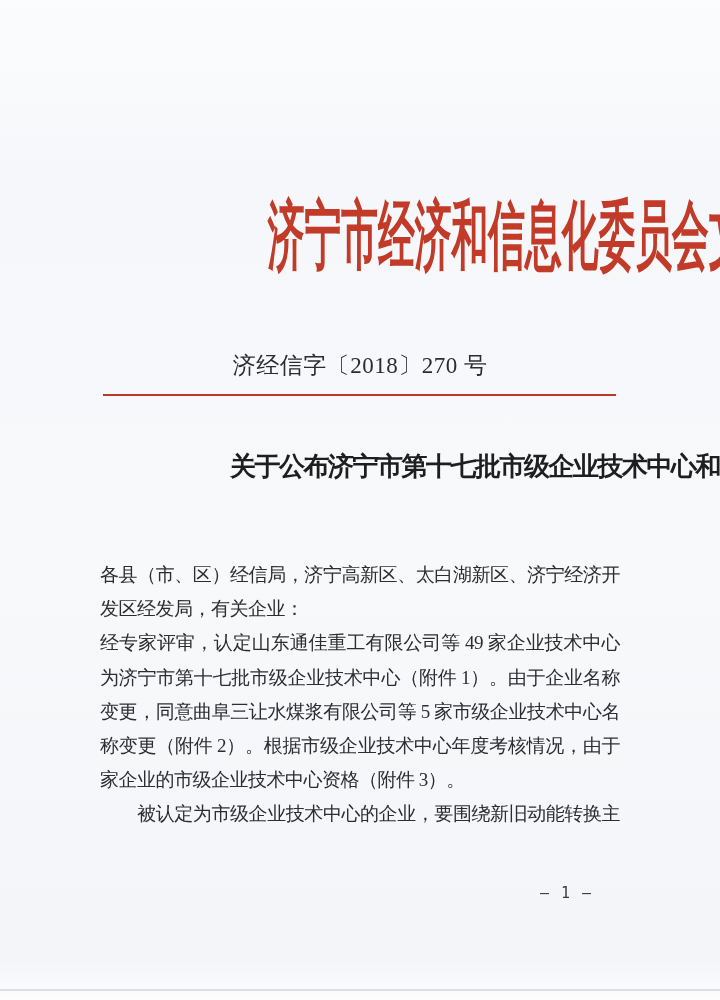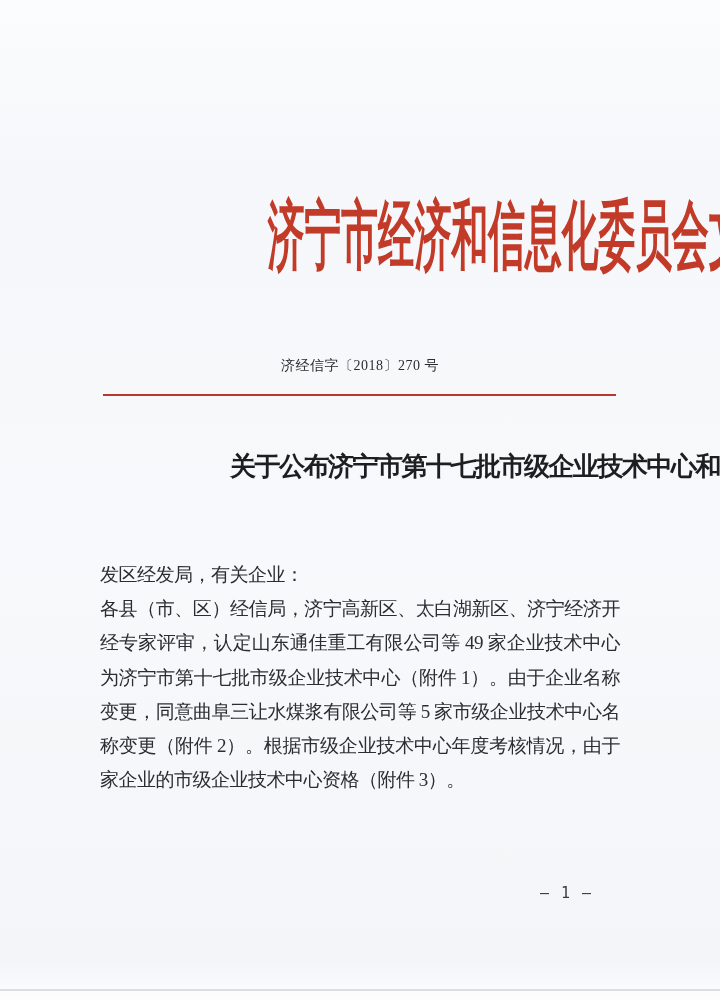--- a/index.html
+++ b/index.html
@@ -39,21 +39,21 @@
     line-height: 76px;
   }
   .doc-number {
     position: absolute;
     top: 352px;
     left: 0;
     width: 720px;
     height: 28px;
     line-height: 28px;
     text-align: center;
-    font-size: 14px;
+    font-size: 23px;
     color: #2b2b30;
     letter-spacing: 0.5px;
   }
   .red-divider {
     position: absolute;
     top: 394px;
     left: 103px;
     width: 513px;
     height: 2px;
     background: var(--divider-red, #b8392b);
@@ -120,26 +120,27 @@
 
   <div class="doc-number">济经信字〔2018〕270 号</div>
 
   <div class="red-divider"></div>
 
   <div class="doc-title">
     <div>关于公布济宁市第十七批市级企业技术中心和</div>
   </div>
 
   <div class="body">
+      <div class="body-line fill">各县（市、区）经信局，济宁高新区、太白湖新区、济宁经济开</div>
       <div class="body-line">发区经发局，有关企业：</div>
-      <div class="body-line fill">各县（市、区）经信局，济宁高新区、太白湖新区、济宁经济开</div>
       <div class="body-line fill">经专家评审，认定山东通佳重工有限公司等 49 家企业技术中心</div>
       <div class="body-line fill">为济宁市第十七批市级企业技术中心（附件 1）。由于企业名称</div>
       <div class="body-line fill">变更，同意曲阜三让水煤浆有限公司等 5 家市级企业技术中心名</div>
       <div class="body-line fill">称变更（附件 2）。根据市级企业技术中心年度考核情况，由于</div>
       <div class="body-line">家企业的市级企业技术中心资格（附件 3）。</div>
+      <div class="body-line fill">　　被认定为市级企业技术中心的企业，要围绕新旧动能转换主</div>
     </div>
 
   <div class="page-number">— 1 —</div>
 
   <div class="scan-edge"></div>
 
 </div>
 
 </body></html>

